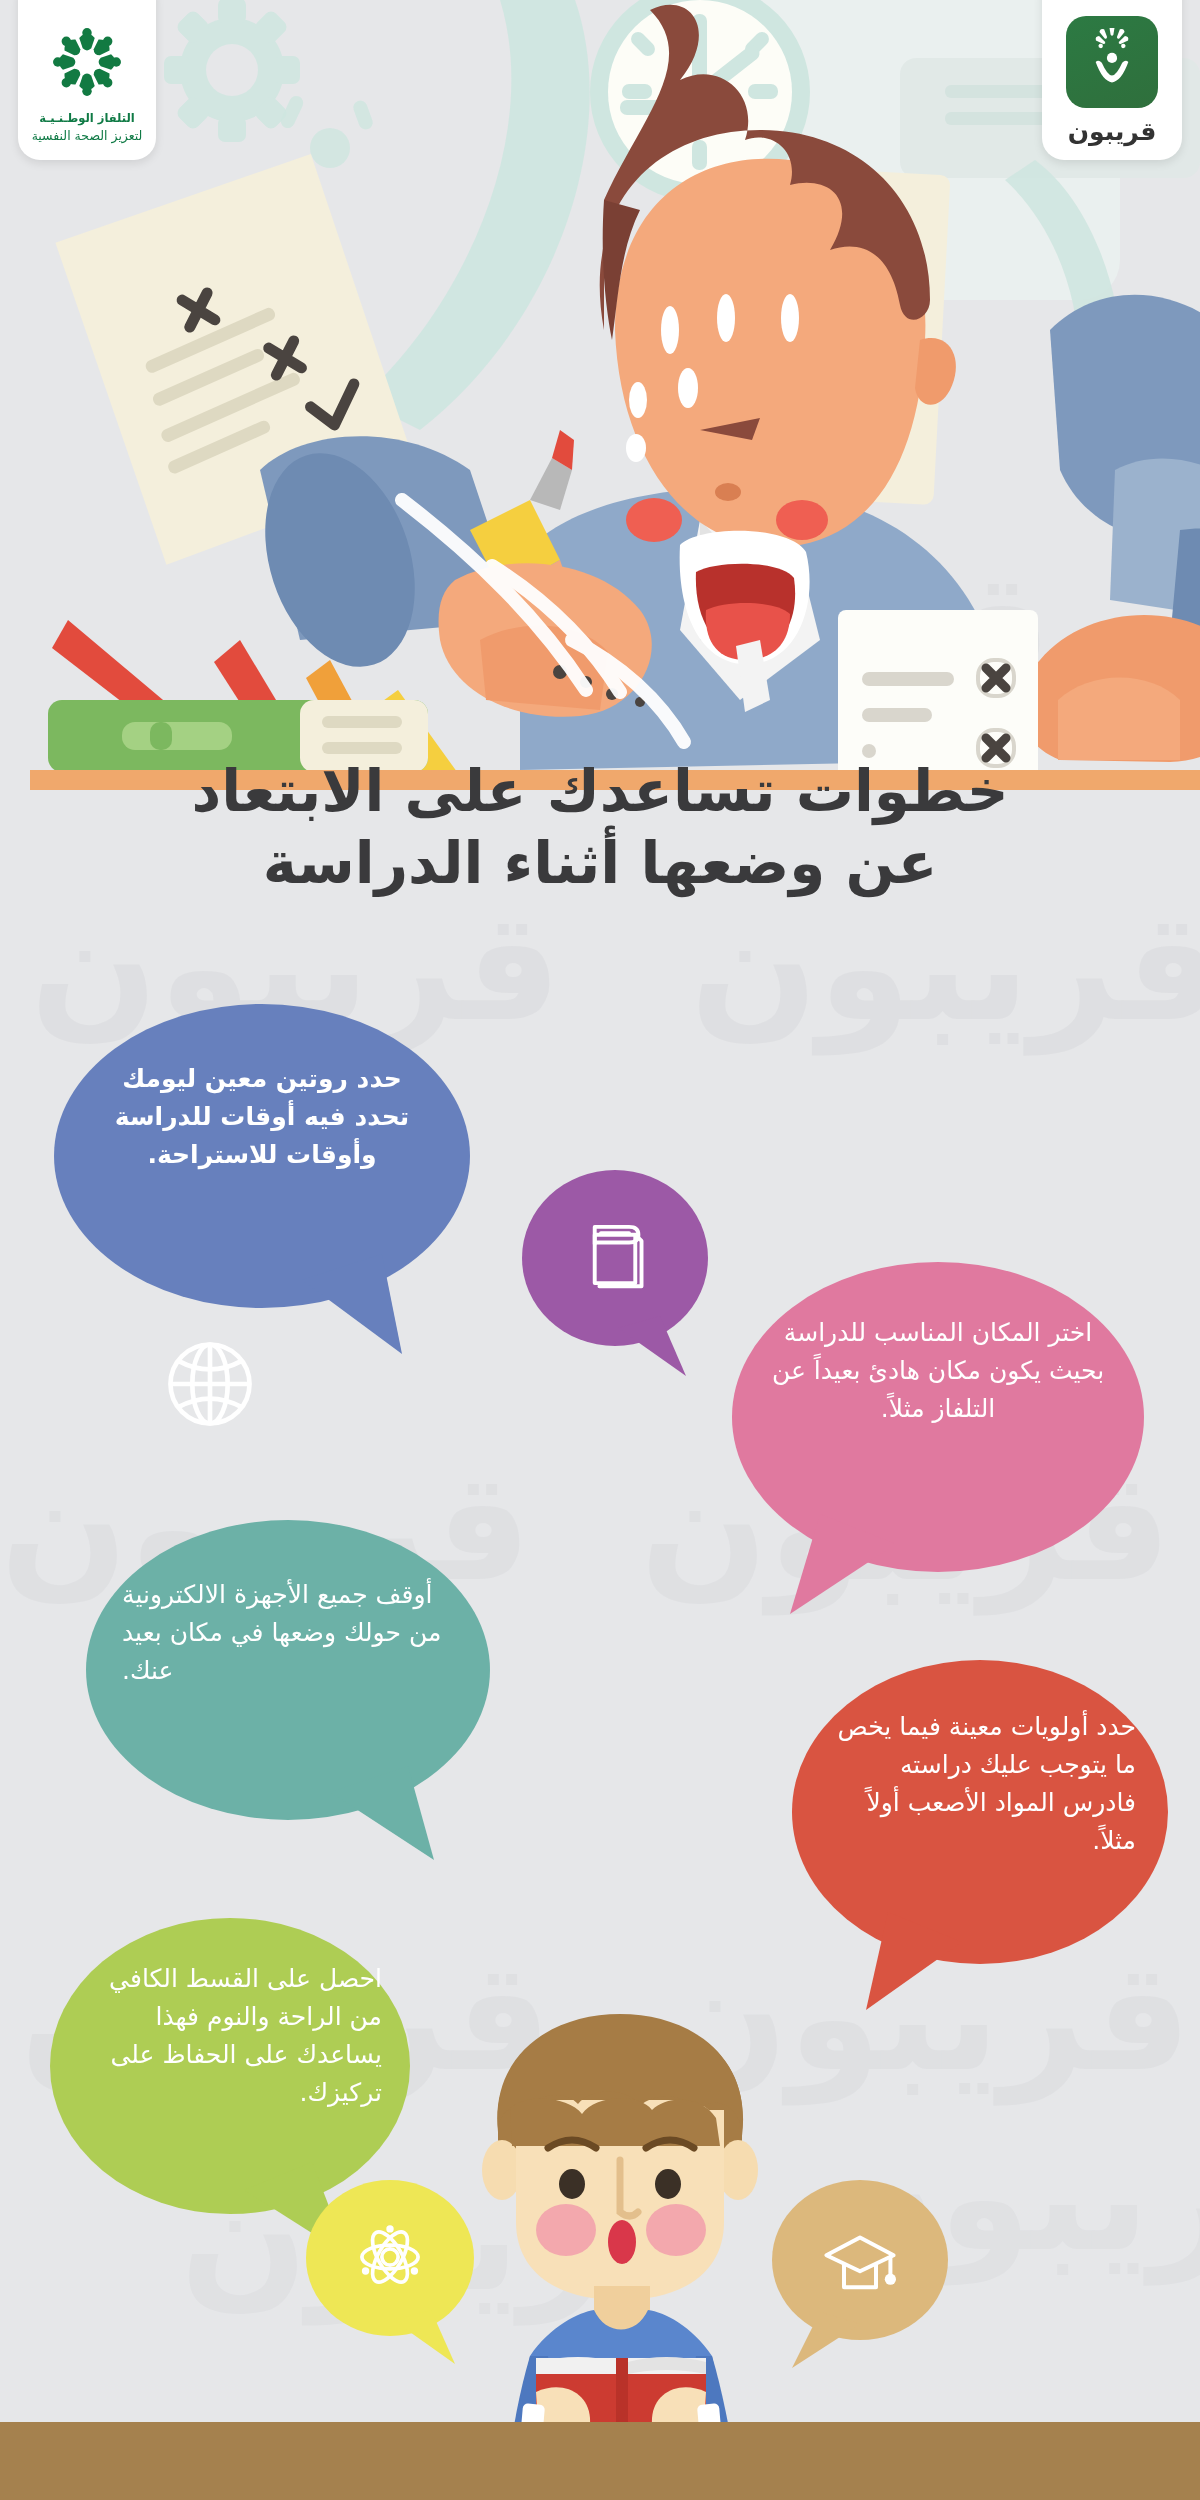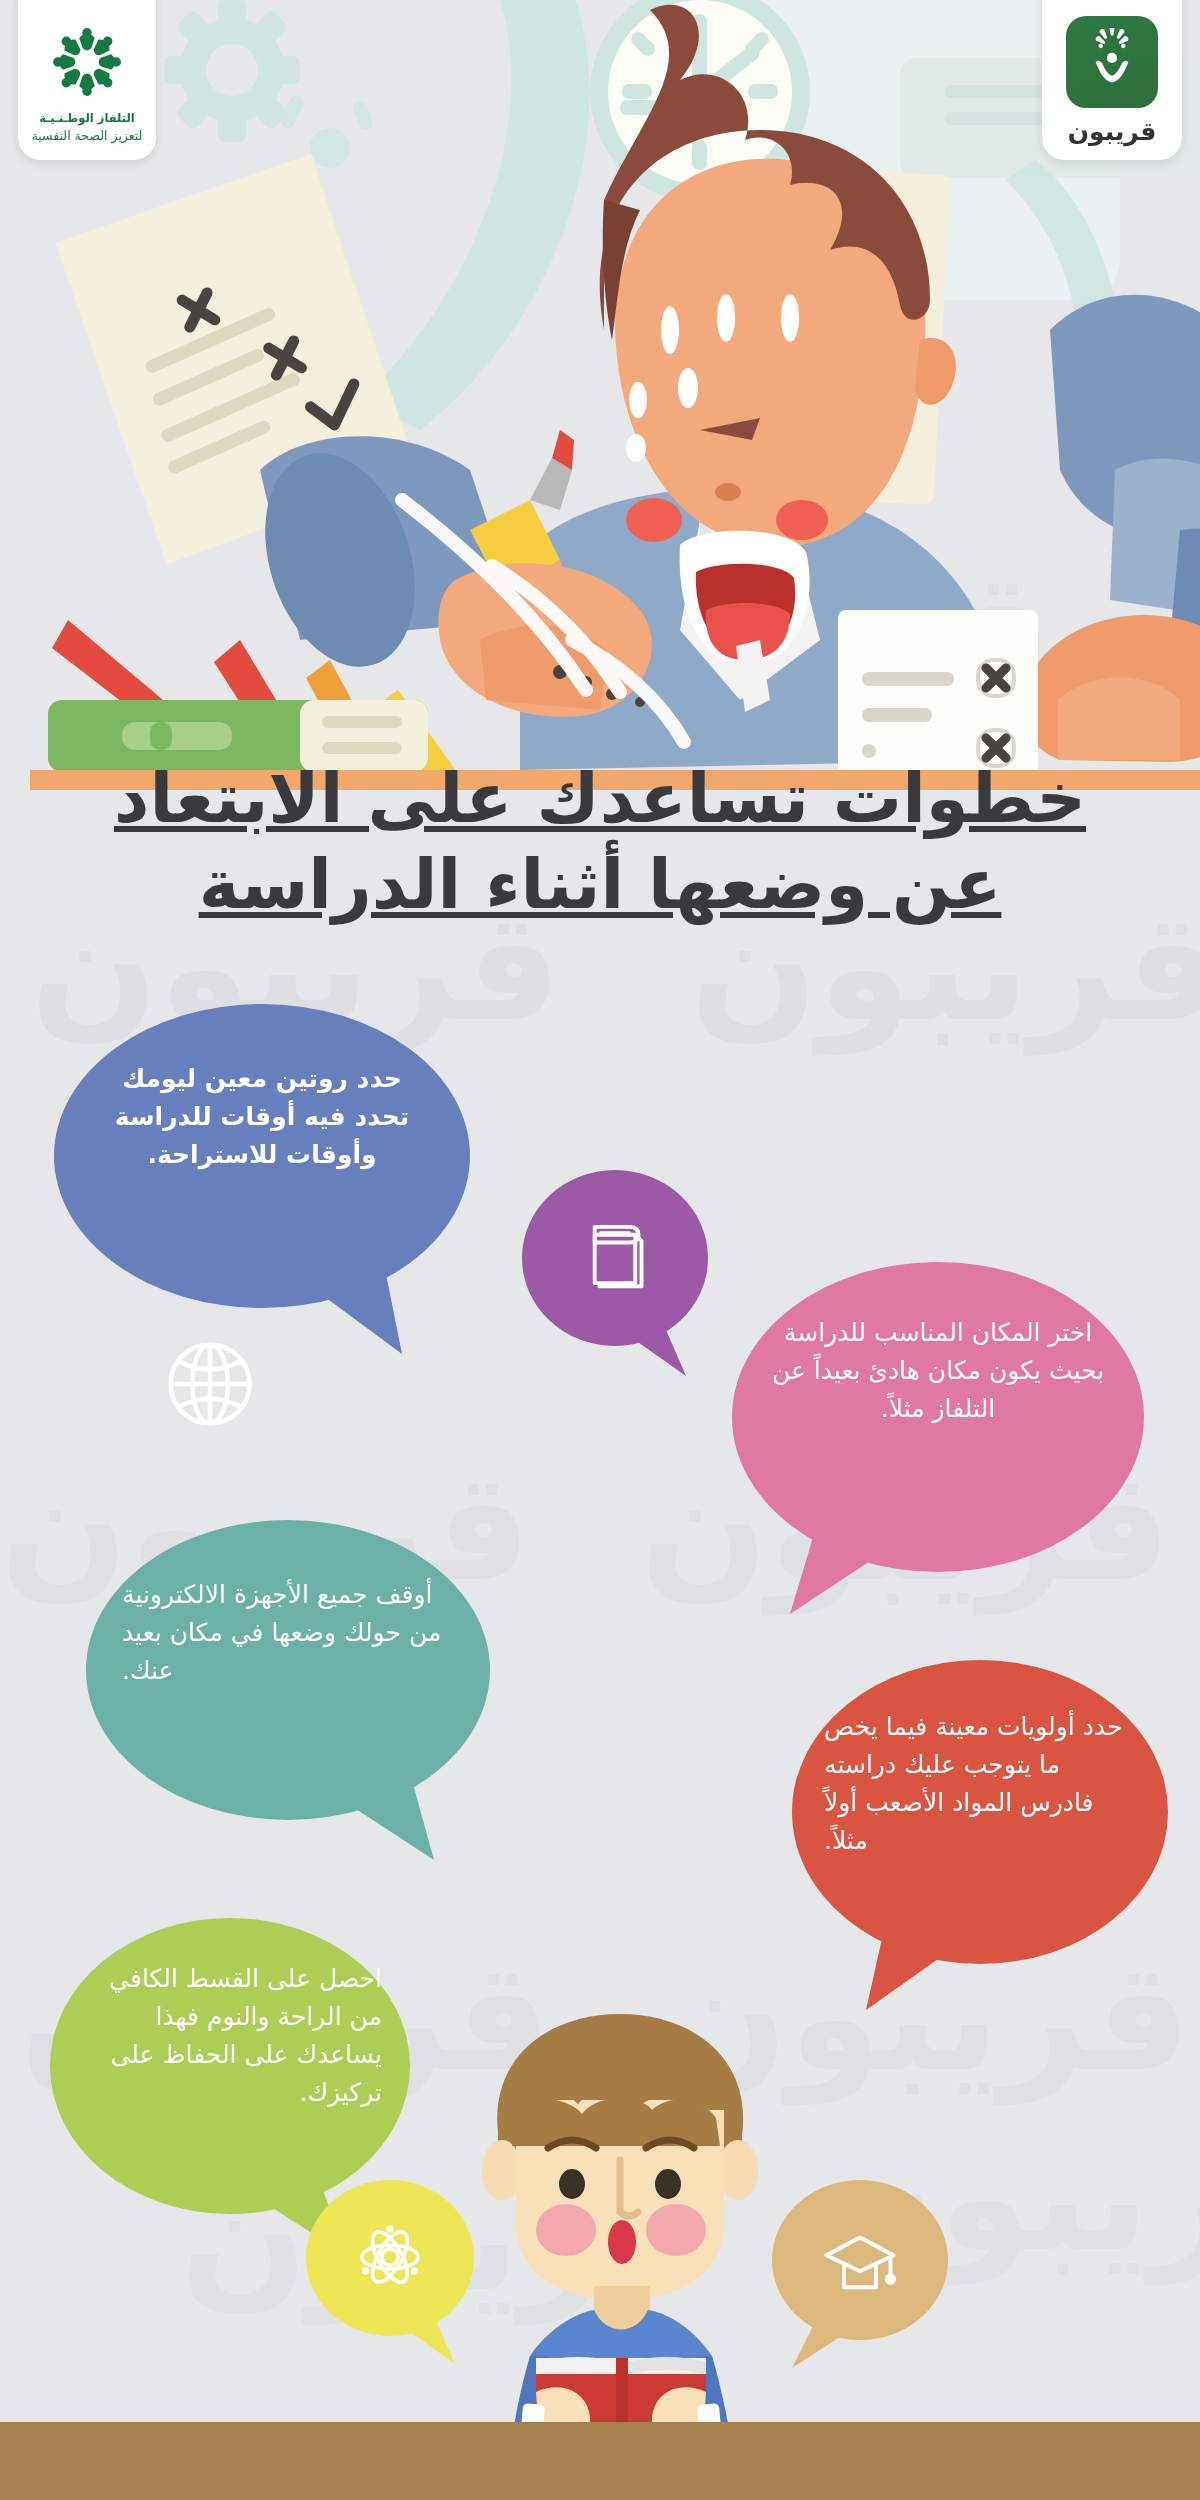--- a/index.html
+++ b/index.html
@@ -34,23 +34,22 @@
     width:92px; height:92px; border-radius:20px;
     background:linear-gradient(155deg,#2c7a43 0%,#2f6f3c 100%);
     display:flex; align-items:center; justify-content:center;
   }
   .logo-right .brand { color:#333; font-size:25px; font-weight:700; margin-top:9px; }
 
   
   .title {
     position:absolute; left:0; right:0; top:756px;
     text-align:center; color:#3a3a3c; font-weight:700;
-    font-size:69px; line-height:1.24; letter-spacing:-.5px;
+    font-size:58px; line-height:1.24; letter-spacing:-.5px;
     font-family:"DejaVu Sans","Liberation Sans",sans-serif;
-    text-decoration:underline;
   }
 
   
   .desk {
     position:absolute; left:0; bottom:0; width:1200px; height:78px;
     background:#a5814e;
   }
 </style>
 </head>
 <body style="background: rgb(230, 231, 233);">
@@ -411,21 +410,21 @@
       <path d="M330 246 L356 340 L252 272 Z" fill="#6cb1a7"></path>
     </svg>
     <div style="position:absolute;left:44px;top:56px;width:330px;color:#fff;font-size:25px;line-height:1.52;text-align:left;">أوقف جميع الأجهزة الالكترونية من حولك وضعها في مكان بعيد عنك.</div>
   </div>
 
   <div style="position:absolute;left:790px;top:1660px;width:380px;height:300px;">
     <svg viewBox="0 0 380 370" width="380" height="370" style="position:absolute;left:0;top:0;overflow:visible;">
       <ellipse cx="190" cy="152" rx="188" ry="152" fill="#d95441"></ellipse>
       <path d="M98 252 L76 350 L172 282 Z" fill="#d95441"></path>
     </svg>
-    <div style="position:absolute;left:34px;top:48px;width:312px;color:#fff;font-size:25px;line-height:1.52;text-align:left;">حدد أولويات معينة فيما يخص ما يتوجب عليك دراسته فادرس المواد الأصعب أولاً مثلاً.</div>
+    <div style="position:absolute;left:34px;top:48px;width:312px;color:#fff;font-size:25px;line-height:1.52;text-align:right;">حدد أولويات معينة فيما يخص ما يتوجب عليك دراسته فادرس المواد الأصعب أولاً مثلاً.</div>
   </div>
 
   <div style="position:absolute;left:48px;top:1918px;width:370px;height:300px;">
     <svg viewBox="0 0 370 370" width="370" height="370" style="position:absolute;left:0;top:0;overflow:visible;">
       <ellipse cx="182" cy="148" rx="180" ry="148" fill="#aecd54"></ellipse>
       <path d="M264 244 L300 338 L196 272 Z" fill="#aecd54"></path>
     </svg>
     <div style="position:absolute;left:30px;top:42px;width:304px;color:#fff;font-size:25px;line-height:1.52;text-align:right;">احصل على القسط الكافي من الراحة والنوم فهذا يساعدك على الحفاظ على تركيزك.</div>
   </div>
 

